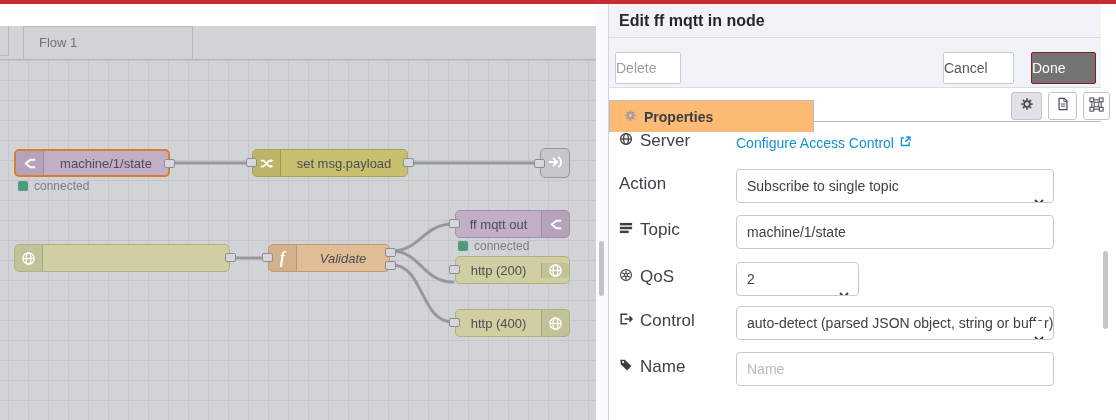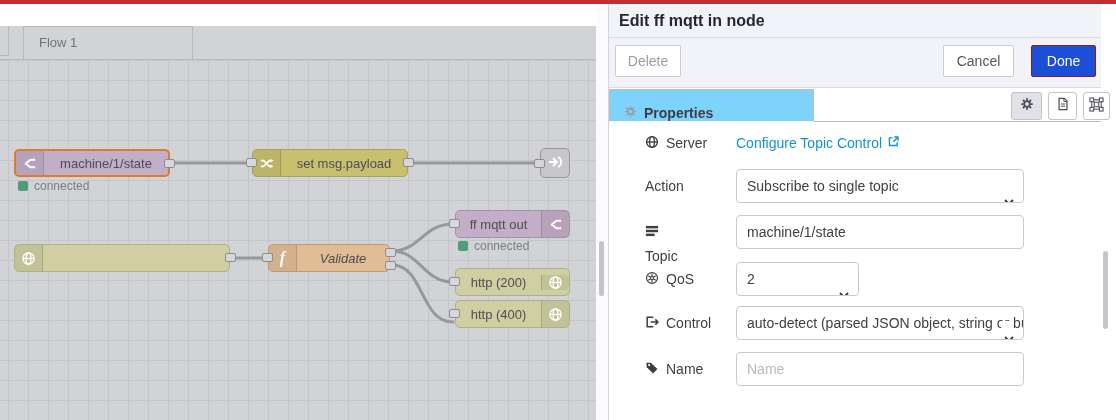--- a/index.html
+++ b/index.html
@@ -27,22 +27,22 @@
   .icolbox.left  { border-right:1px solid rgba(0,0,0,0.15); border-radius:4px 0 0 4px; }
   .icolbox.right { border-left:1px solid rgba(0,0,0,0.15); border-radius:0 4px 4px 0; }
 
   .n-mqtt-in  { left:14px;  top:89px;  width:156px; background:#c2aec7; border:2px solid #da7e2e; }
   .n-change   { left:252px; top:89px;  width:156px; background:#c8c06f; border:1px solid #a9a25a;text-align:right; }
   .n-linkout  { left:540px; top:88px;  width:30px; height:30px; background:#c7c7cb; border:1px solid #97979d; display:flex; align-items:center; justify-content:center; }
   .n-httpin   { left:14px;  top:184px; width:216px; background:#cfcfa2; border:1px solid #b0b087; }
   .n-func     { left:268px; top:184px; width:122px; background:#e0bd95; border:1px solid #c09a6e; }
   .n-func .nlabel { font-style:italic; }
   .n-mqtt-out { left:455px; top:150px; width:115px; background:#c2aec7; border:1px solid #a391ab; }
-  .n-http200  { left:455px; top:208px; width:115px; background:#cfcfa2; border:1px solid #b0b087;align-items:center; }
-  .n-http400  { left:455px; top:240px; width:115px; background:#cfcfa2; border:1px solid #b0b087; }
+  .n-http200  { left:455px; top:196px; width:115px; background:#cfcfa2; border:1px solid #b0b087;align-items:center; }
+  .n-http400  { left:455px; top:249px; width:115px; background:#cfcfa2; border:1px solid #b0b087; }
 
   .port { position:absolute; width:11px; height:9px; background:#d7d7db; border:1px solid #8c8d93; border-radius:2px; z-index:3; }
   .port.in  { left:-7px; top:8px; }
   .port.out { right:-7px; top:8px; }
   .port.out.p1 { top:3px; } .port.out.p2 { top:16px; }
 
   .nstatus { position:absolute; display:flex; align-items:center; font-size:12px; color:#7b7d85; }
   .s-mqtt-in  { left:18px;  top:119px; }
   .s-mqtt-out { left:458px; top:179px; }
   .sdot { width:10px; height:10px; border-radius:2px; background:#4f9c7d; margin-right:6px; }
@@ -50,35 +50,35 @@
   .fnglyph { font-family:"Liberation Serif", serif; font-style:italic; font-weight:bold; color:#fff; font-size:16px; }
 
   
   .scroll-strip { position:absolute; left:596px; top:4px; width:12px; height:416px; background:#fbfbfd; }
   .scroll-strip .thumb { position:absolute; left:3px; top:237px; width:5px; height:55px; background:#c3c4c9; border-radius:3px; }
 
   
   .panel { position:absolute; left:608px; top:4px; width:508px; height:416px; background:#fff; border-left:1px solid #d4d5db; }
   .p-header { position:absolute; left:0; top:0; width:492px; height:34px; background:#f2f3f8; border-bottom:1px solid #dcdde4; font-size:16px; font-weight:bold; color:#26272e; line-height:33px; padding-left:10px; }
   .p-buttons { position:absolute; left:0; top:34px; width:492px; height:50px; background:#f2f3f8; border-bottom:1px solid #dcdde4; }
-  .btn { position:absolute; top:7px; height:32px; border-radius:2px; font-size:14px; text-align:center; line-height:30px; cursor:pointer; }
+  .btn { position:absolute; top:14px; height:32px; border-radius:2px; font-size:14px; text-align:left; line-height:30px; cursor:pointer; }
   .btn-delete { left:6px;  width:66px; background:#fff; border:1px solid #cbccd3; color:#9c9da5; }
   .btn-cancel { left:334px; width:71px; background:#fff; border:1px solid #cbccd3; color:#55565e; }
-  .btn-done   { left:422px; width:65px; background:#1d4ed8; border:1px solid #8c1c24; color:#fff; }
+  .btn-done   { left:422px; width:65px; background:#737373; border:1px solid #8c1c24; color:#fff; }
 
   .p-tabrow { position:absolute; left:0; top:84px; width:492px; height:34px; background:#fff; }
   .p-tabrow .underline { position:absolute; left:0; bottom:0; width:492px; height:1px; background:#babbc3; }
-  .p-tab { position:absolute; left:0; top:1px; width:205px; height:33px; background:#7dd3fc; border:1px solid #babbc3; border-bottom:1px solid #fff; z-index:2; display:flex; align-items:flex-end; gap:7px; padding-left:14px; font-size:14px; font-weight:bold; color:#3c3d44; }
+  .p-tab { position:absolute; left:0; top:12px; width:205px; height:33px; background:#fdba74; border:1px solid #babbc3; border-bottom:1px solid #fff; z-index:2; display:flex; align-items:center; gap:7px; padding-left:14px; font-size:14px; font-weight:bold; color:#3c3d44; }
   .mini-btn { position:absolute; top:4px; height:28px; border:1px solid #c3c4cb; border-radius:3px; background:#fff; display:flex; align-items:center; justify-content:center; cursor:pointer; }
   .mb-gear { left:402px; width:31px; background:#e1e2e7; }
   .mb-doc  { left:439px; width:29px; }
   .mb-app  { left:474px; width:27px; }
 
-  .f-label { position:absolute; left:36px; display:flex; align-items:flex-start; gap:7px; font-size:14px; color:#3f4046; height:16px; }
-  .control { position:absolute; left:127px; width:288px; height:34px; border:1px solid #c9cad1; border-radius:4px; background:#fff; font-size:14px; color:#3f4046; line-height:32px; padding:0 10px; white-space:nowrap; overflow:hidden; }
+  .f-label { position:absolute; left:10px; display:flex; align-items:flex-end; gap:7px; font-size:17px; color:#3f4046; height:16px; }
+  .control { position:absolute; left:127px; width:318px; height:34px; border:1px solid #c9cad1; border-radius:4px; background:#fff; font-size:14px; color:#3f4046; line-height:32px; padding:0 10px; white-space:nowrap; overflow:hidden; }
   .select { padding-right:26px; cursor:pointer; }
   .chev { position:absolute; right:9px; top:14px; }
   input.control { outline:none; font-family:"Liberation Sans", sans-serif; }
   input.control::placeholder { color:#b9bac0; }
   .link { position:absolute; left:127px; font-size:14px; color:#1292d4; display:flex; align-items:center; gap:5px; cursor:pointer; }
 
   .panel-thumb { position:absolute; left:494px; top:247px; width:5px; height:78px; background:#c5c6cb; border-radius:3px; }
 </style>
 </head>
 <body>
@@ -278,21 +278,21 @@
             <g fill="none" stroke="#3d3e44" stroke-width="1.5">
               <circle cx="8" cy="8" r="6.2"></circle>
               <ellipse cx="8" cy="8" rx="2.7" ry="6.2"></ellipse>
               <path d="M1.8 8 h12.4"></path>
             </g>
           </svg>
       </span>
       <span>Server</span>
     </div>
     <div class="link" style="top:131px;">
-      <span>Configure Topic Control</span>
+      <span>Configure Access Control</span>
       <span>
         <svg viewBox="0 0 16 16" width="13" height="13">
             <g fill="none" stroke="#1292d4" stroke-width="1.7">
               <path d="M6.5 3.5 H3 v9.5 h9.5 V9"></path>
               <path d="M9 2.5 h4.5 V7"></path>
               <path d="M13 3 L7.8 8.2"></path>
             </g>
           </svg>
       </span>
     </div>
@@ -300,21 +300,21 @@
     <div class="f-label" style="top:174px;">
       <span>Action</span>
     </div>
     <div class="control select" style="top:165px;">
       <span>Subscribe to single topic</span>
       <span class="chev"><svg width="10" height="6" viewBox="0 0 10 6">
             <path d="M1 1 L5 5 L9 1" fill="none" stroke="#33343a" stroke-width="1.8"></path>
           </svg></span>
     </div>
 
-    <div class="f-label" style="top:220px;flex-direction:column;">
+    <div class="f-label" style="top:220px;">
       <span>
         <svg viewBox="0 0 16 16" width="14" height="14">
             <g fill="#3d3e44">
               <rect x="1" y="2.2" width="14" height="2.8"></rect>
               <rect x="1" y="6.6" width="14" height="2.8"></rect>
               <rect x="1" y="11" width="10" height="2.8"></rect>
             </g>
           </svg>
       </span>
       <span>Topic</span>

